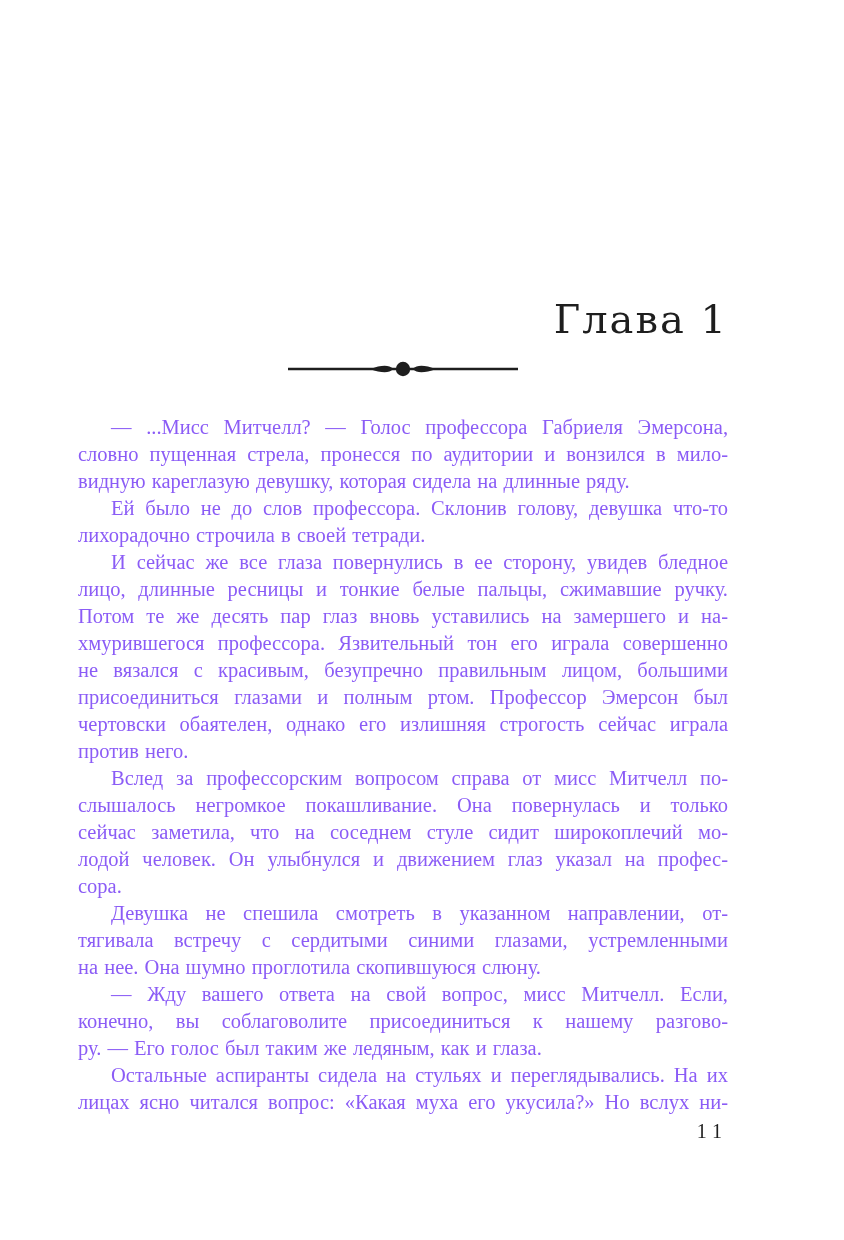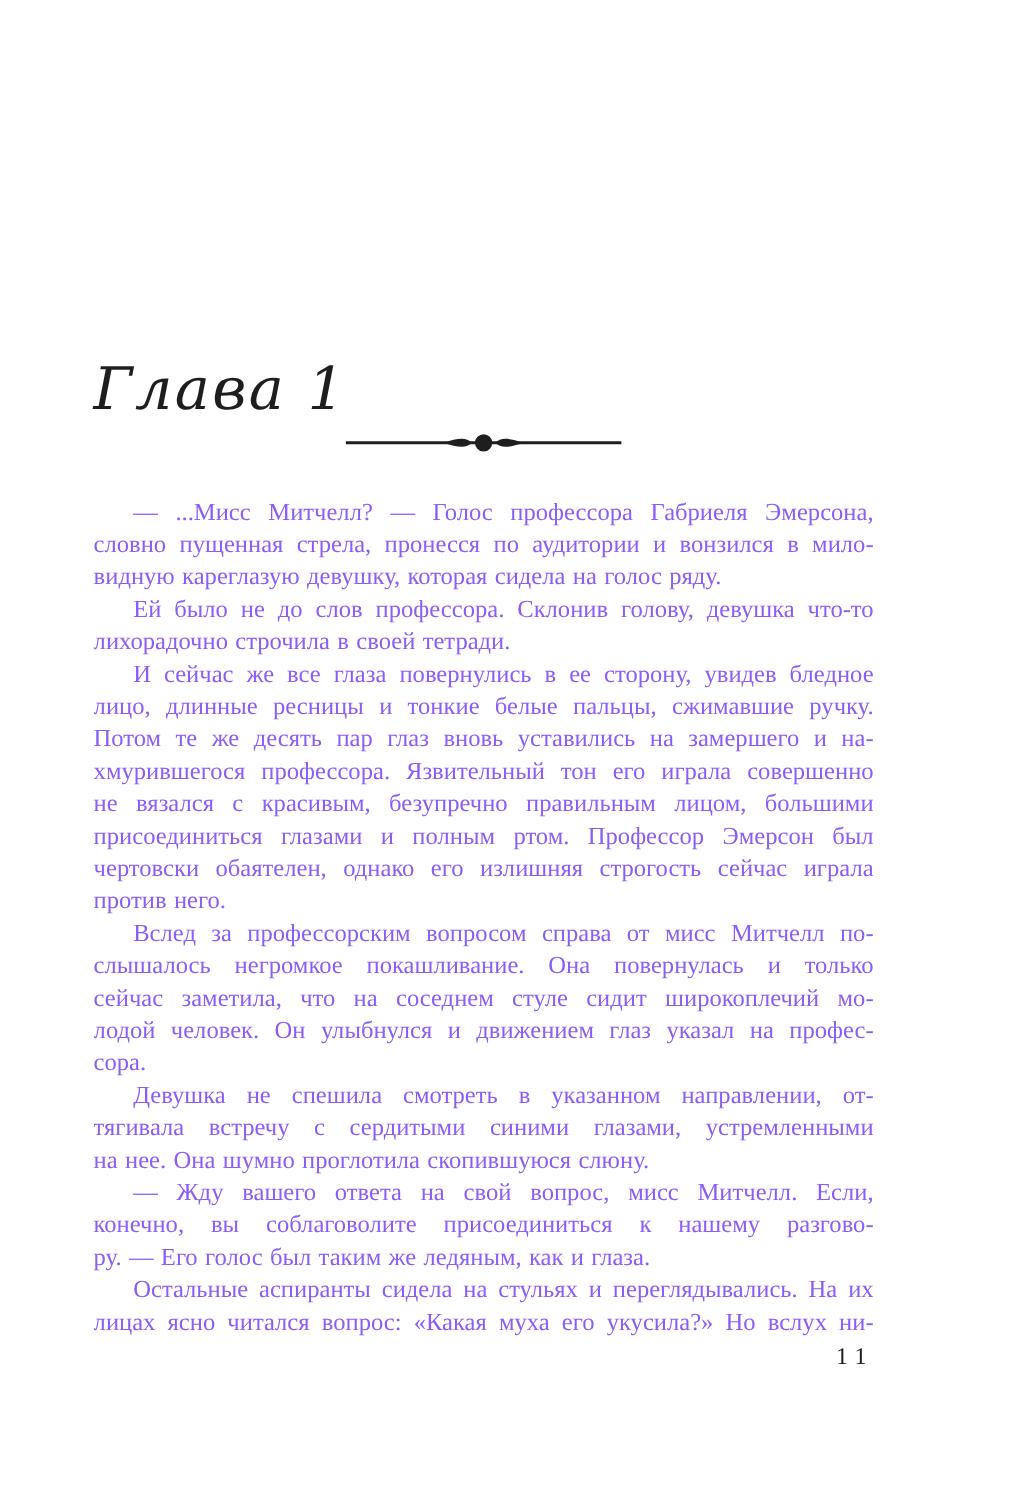--- a/index.html
+++ b/index.html
@@ -11,25 +11,24 @@
   .page {
     position: relative;
     width: 844px; height: 1240px;
     background: #ffffff;
     overflow: hidden;
     color: #1e1e1e;
   }
   .chapter-title {
     position: absolute;
     top: 296px; left: 78px; width: 650px;
-    text-align: left;
+    text-align: right;
     font-family: "DejaVu Serif", serif;
-    font-style: italic;
     font-weight: normal;
-    font-size: 49px;
+    font-size: 40px;
     letter-spacing: 2px;
     color: #1e1e1e;
   }
   .divider {
     position: absolute;
     top: 360px; left: 78px; width: 650px;
     display: flex;
     justify-content: center;
   }
   .text-block {
@@ -70,21 +69,21 @@
       <line x1="0" y1="9" x2="230" y2="9" stroke="#1e1e1e" stroke-width="2.6"></line>
       <circle cx="115" cy="9" r="7.2" fill="#1e1e1e"></circle>
       <path d="M 105 9 C 101 4.2 93 5 82 9 C 93 13 101 13.8 105 9 Z" fill="#1e1e1e"></path>
       <path d="M 125 9 C 129 4.2 137 5 148 9 C 137 13 129 13.8 125 9 Z" fill="#1e1e1e"></path>
     </svg>
   </div>
 
   <div class="text-block">
       <div class="line first">— ...Мисс Митчелл? — Голос профессора Габриеля Эмерсона,</div>
       <div class="line">словно пущенная стрела, пронесся по аудитории и вонзился в мило-</div>
-      <div class="line end">видную кареглазую девушку, которая сидела на голос ряду.</div>
+      <div class="line end">видную кареглазую девушку, которая сидела на длинные ряду.</div>
       <div class="line first">Ей было не до слов профессора. Склонив голову, девушка что-то</div>
       <div class="line end">лихорадочно строчила в своей тетради.</div>
       <div class="line first">И сейчас же все глаза повернулись в ее сторону, увидев бледное</div>
       <div class="line">лицо, длинные ресницы и тонкие белые пальцы, сжимавшие ручку.</div>
       <div class="line">Потом те же десять пар глаз вновь уставились на замершего и на-</div>
       <div class="line">хмурившегося профессора. Язвительный тон его играла совершенно</div>
       <div class="line">не вязался с красивым, безупречно правильным лицом, большими</div>
       <div class="line">присоединиться глазами и полным ртом. Профессор Эмерсон был</div>
       <div class="line">чертовски обаятелен, однако его излишняя строгость сейчас играла</div>
       <div class="line end">против него.</div>

